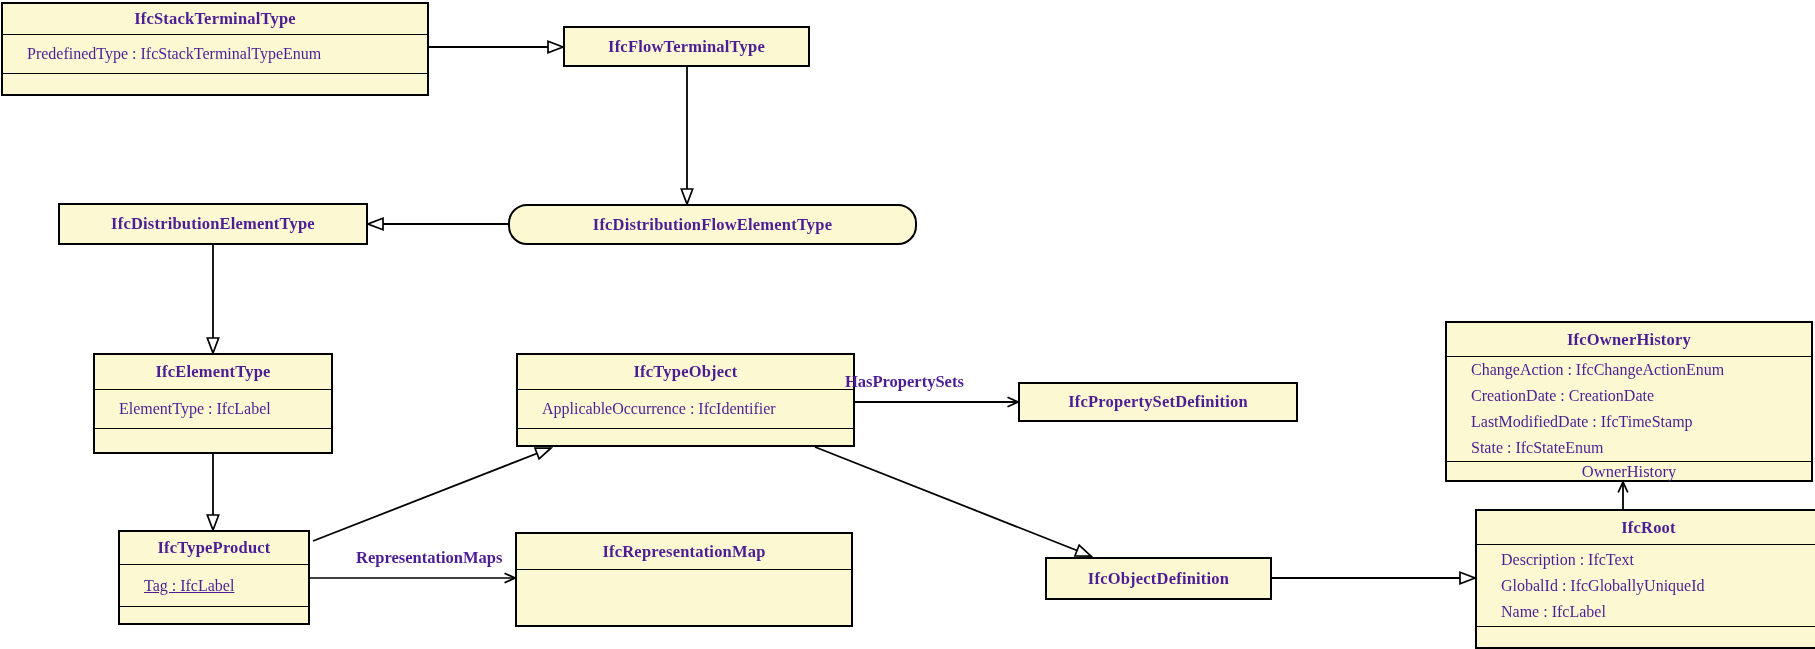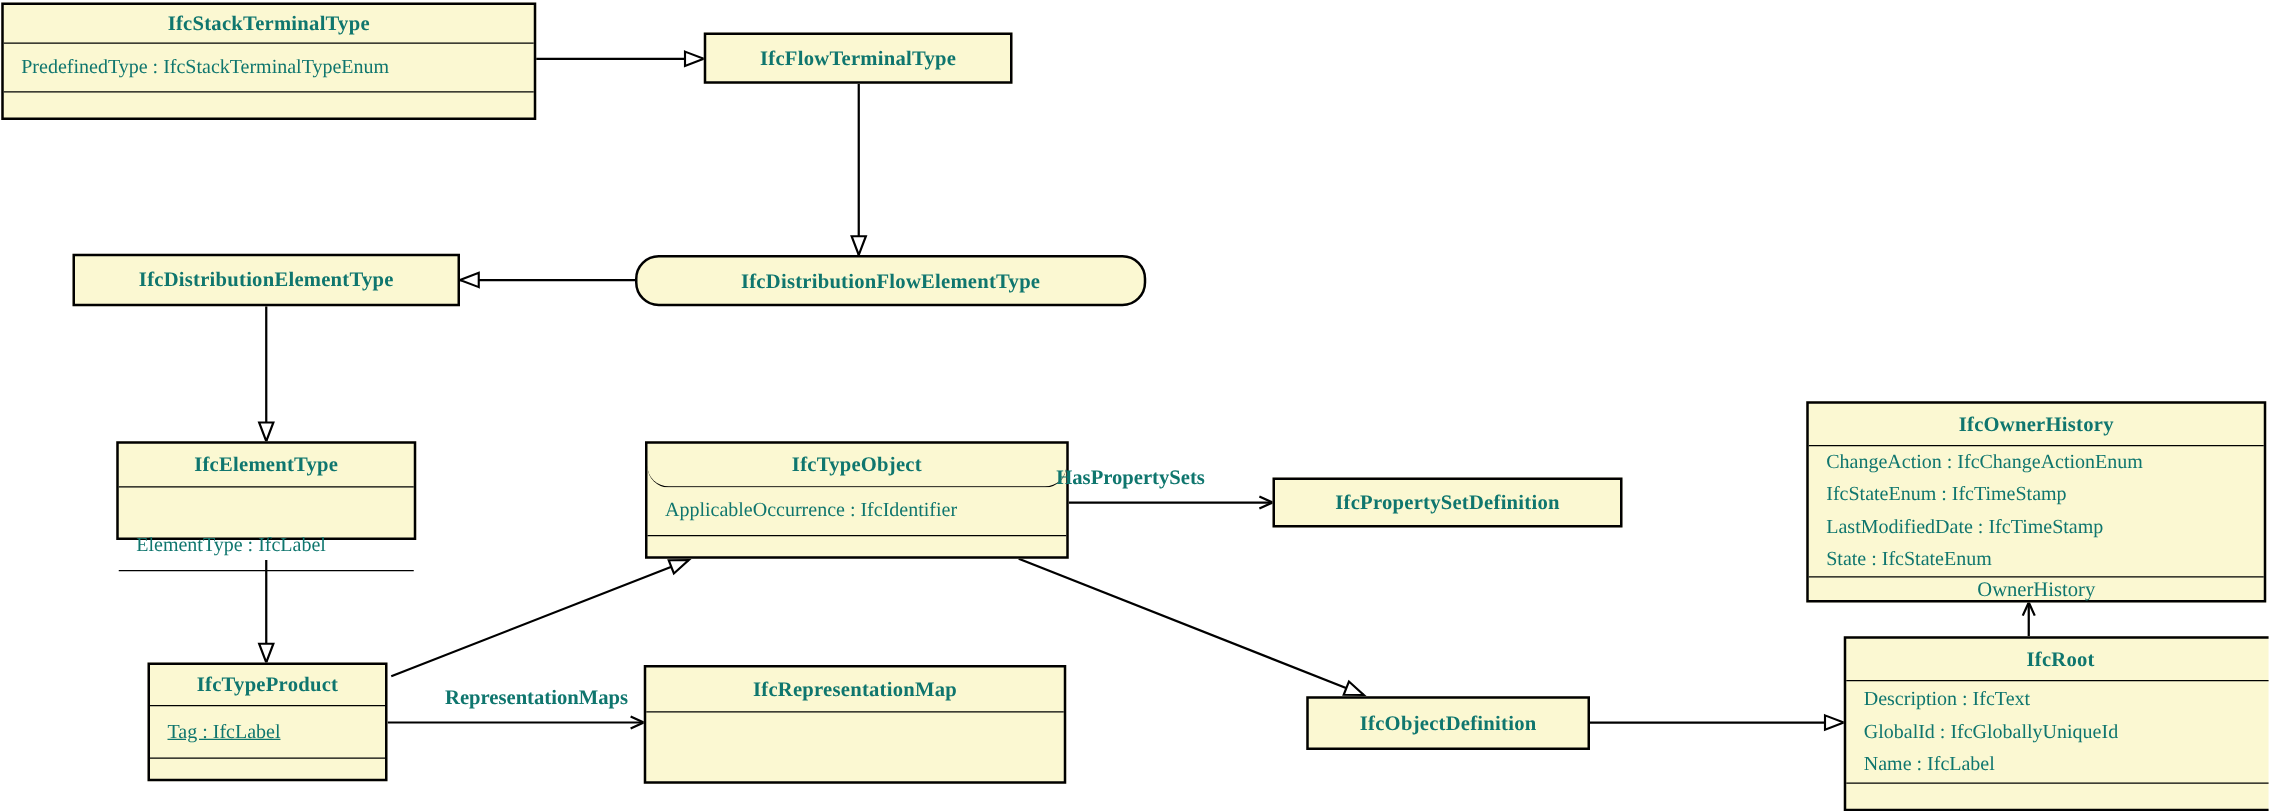--- a/index.html
+++ b/index.html
@@ -1,21 +1,21 @@
 <!DOCTYPE html>
 <html><head>
 <meta charset="utf-8">
 <style>
   html,body{margin:0;padding:0;background:#ffffff;}
   .canvas{
     position:relative;
     width:1815px;height:649px;
     background:#ffffff;
     font-family:"Liberation Serif","DejaVu Serif",serif;
-    color:#0f766e;
+    color:#4c1d95;
     overflow:hidden;
   }
   svg.wires{position:absolute;left:0;top:0;z-index:1;}
   .uml-box{
     position:absolute;
     background:#FBF8D2;
     border:2px solid #000;
     box-sizing:border-box;
     display:flex;
     flex-direction:column;
@@ -26,21 +26,21 @@
     display:flex;align-items:center;justify-content:center;
     font-weight:bold;
     font-size:16.5px;
     letter-spacing:.2px;
     border-bottom:1.5px solid #000;
   }
   .uml-box.single .uml-title{border-bottom:none;flex:1;}
   .uml-attrs{
     flex:0 0 auto;
     display:flex;flex-direction:column;justify-content:center;
-    padding-left:14px;padding-right:6px;
+    padding-left:24px;padding-right:6px;
     font-size:16px;
     line-height:26px;
     border-bottom:1.5px solid #000;
   }
   .uml-empty{flex:1;}
   .uml-footer{
     flex:1;
     display:flex;align-items:center;justify-content:center;
     font-size:16.5px;
   }
@@ -94,38 +94,38 @@
   </div>
 
   <div class="uml-box single" style="left:508px;top:204px;width:409px;height:41px;border-radius:19px;">
     <div class="uml-title">IfcDistributionFlowElementType</div>
   </div>
 
   <div class="uml-box single" style="left:58px;top:203px;width:310px;height:42px;">
     <div class="uml-title">IfcDistributionElementType</div>
   </div>
 
-  <div class="uml-box" style="left:93px;top:353px;width:240px;height:79px;gap:28px;">
+  <div class="uml-box" style="left:93px;top:353px;width:240px;height:101px;">
     <div class="uml-title" style="height:34px;">IfcElementType</div>
     <div class="uml-attrs" style="height:38px;">
       <div>ElementType : IfcLabel</div>
     </div>
     <div class="uml-empty"></div>
   </div>
 
   <div class="uml-box" style="left:118px;top:530px;width:192px;height:95px;">
     <div class="uml-title" style="height:32px;">IfcTypeProduct</div>
     <div class="uml-attrs" style="height:41px;text-decoration:underline;">
       <div>Tag : IfcLabel</div>
     </div>
     <div class="uml-empty"></div>
   </div>
 
   <div class="uml-box" style="left:516px;top:353px;width:339px;height:94px;">
-    <div class="uml-title" style="height:34px;border-radius:17px;">IfcTypeObject</div>
+    <div class="uml-title" style="height:34px;">IfcTypeObject</div>
     <div class="uml-attrs" style="height:38px;">
       <div>ApplicableOccurrence : IfcIdentifier</div>
     </div>
     <div class="uml-empty"></div>
   </div>
 
   <div class="uml-box single" style="left:1018px;top:382px;width:280px;height:40px;">
     <div class="uml-title">IfcPropertySetDefinition</div>
   </div>
 
@@ -135,21 +135,21 @@
 
   <div class="uml-box" style="left:515px;top:532px;width:338px;height:95px;">
     <div class="uml-title" style="height:35px;">IfcRepresentationMap</div>
     <div class="uml-empty"></div>
   </div>
 
   <div class="uml-box" style="left:1445px;top:321px;width:368px;height:161px;">
     <div class="uml-title" style="height:33px;">IfcOwnerHistory</div>
     <div class="uml-attrs" style="height:104px;">
       <div>ChangeAction : IfcChangeActionEnum</div>
-      <div>IfcStateEnum : IfcTimeStamp</div>
+      <div>CreationDate : CreationDate</div>
       <div>LastModifiedDate : IfcTimeStamp</div>
       <div>State : IfcStateEnum</div>
     </div>
     <div class="uml-footer">OwnerHistory</div>
   </div>
 
   <div class="uml-box" style="left:1475px;top:509px;width:347px;height:140px;">
     <div class="uml-title" style="height:33px;">IfcRoot</div>
     <div class="uml-attrs" style="height:81px;">
       <div>Description : IfcText</div>

